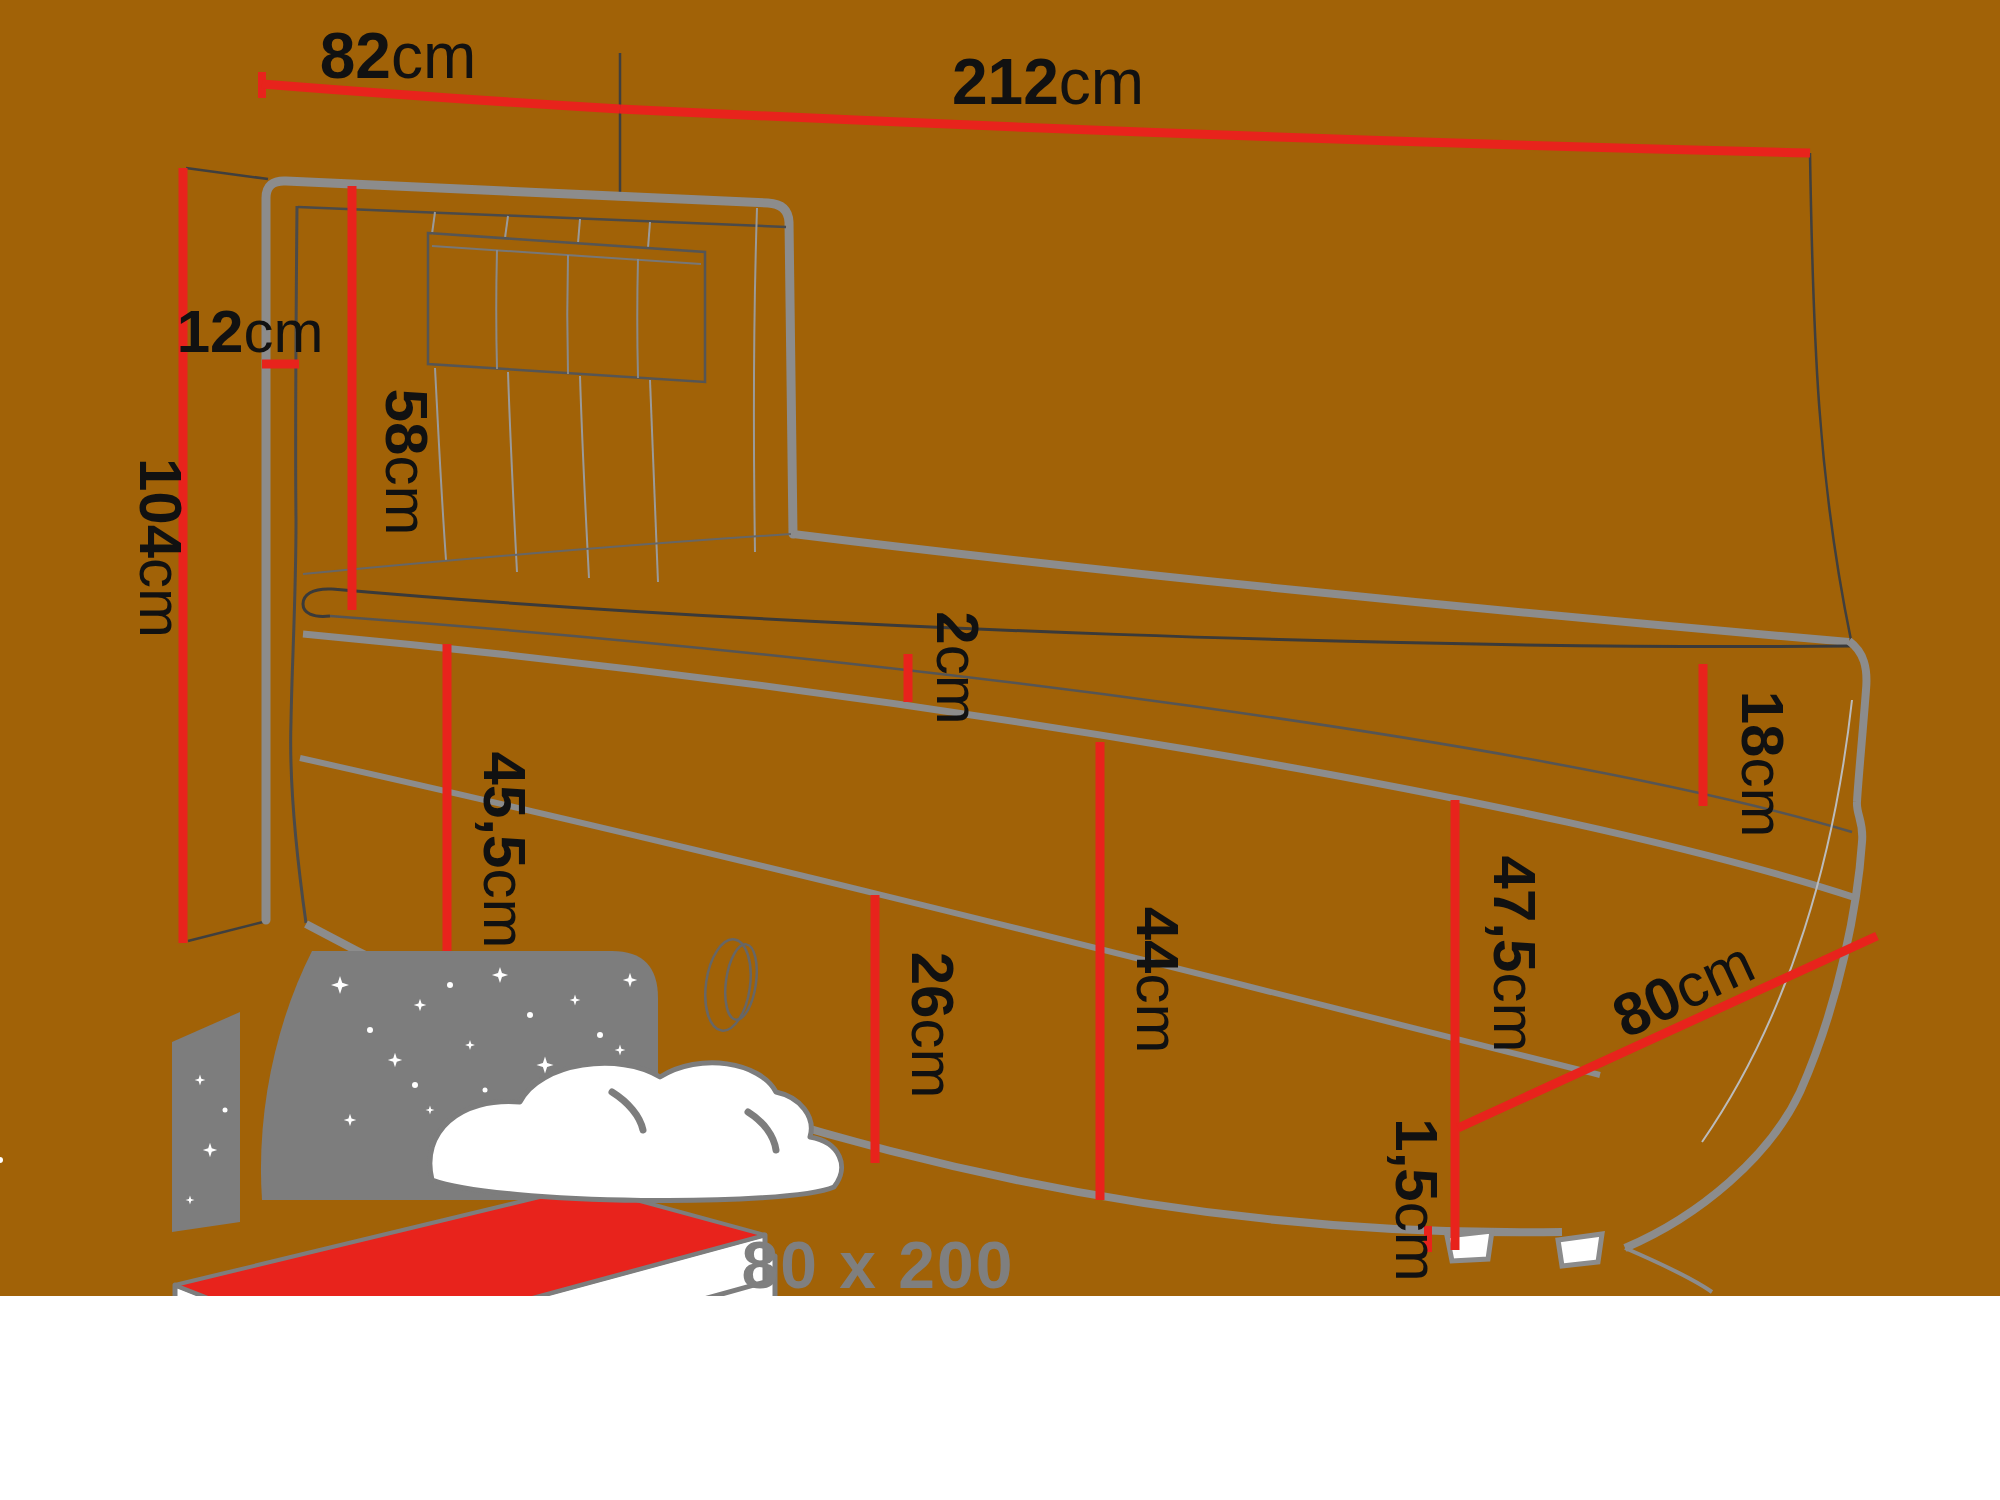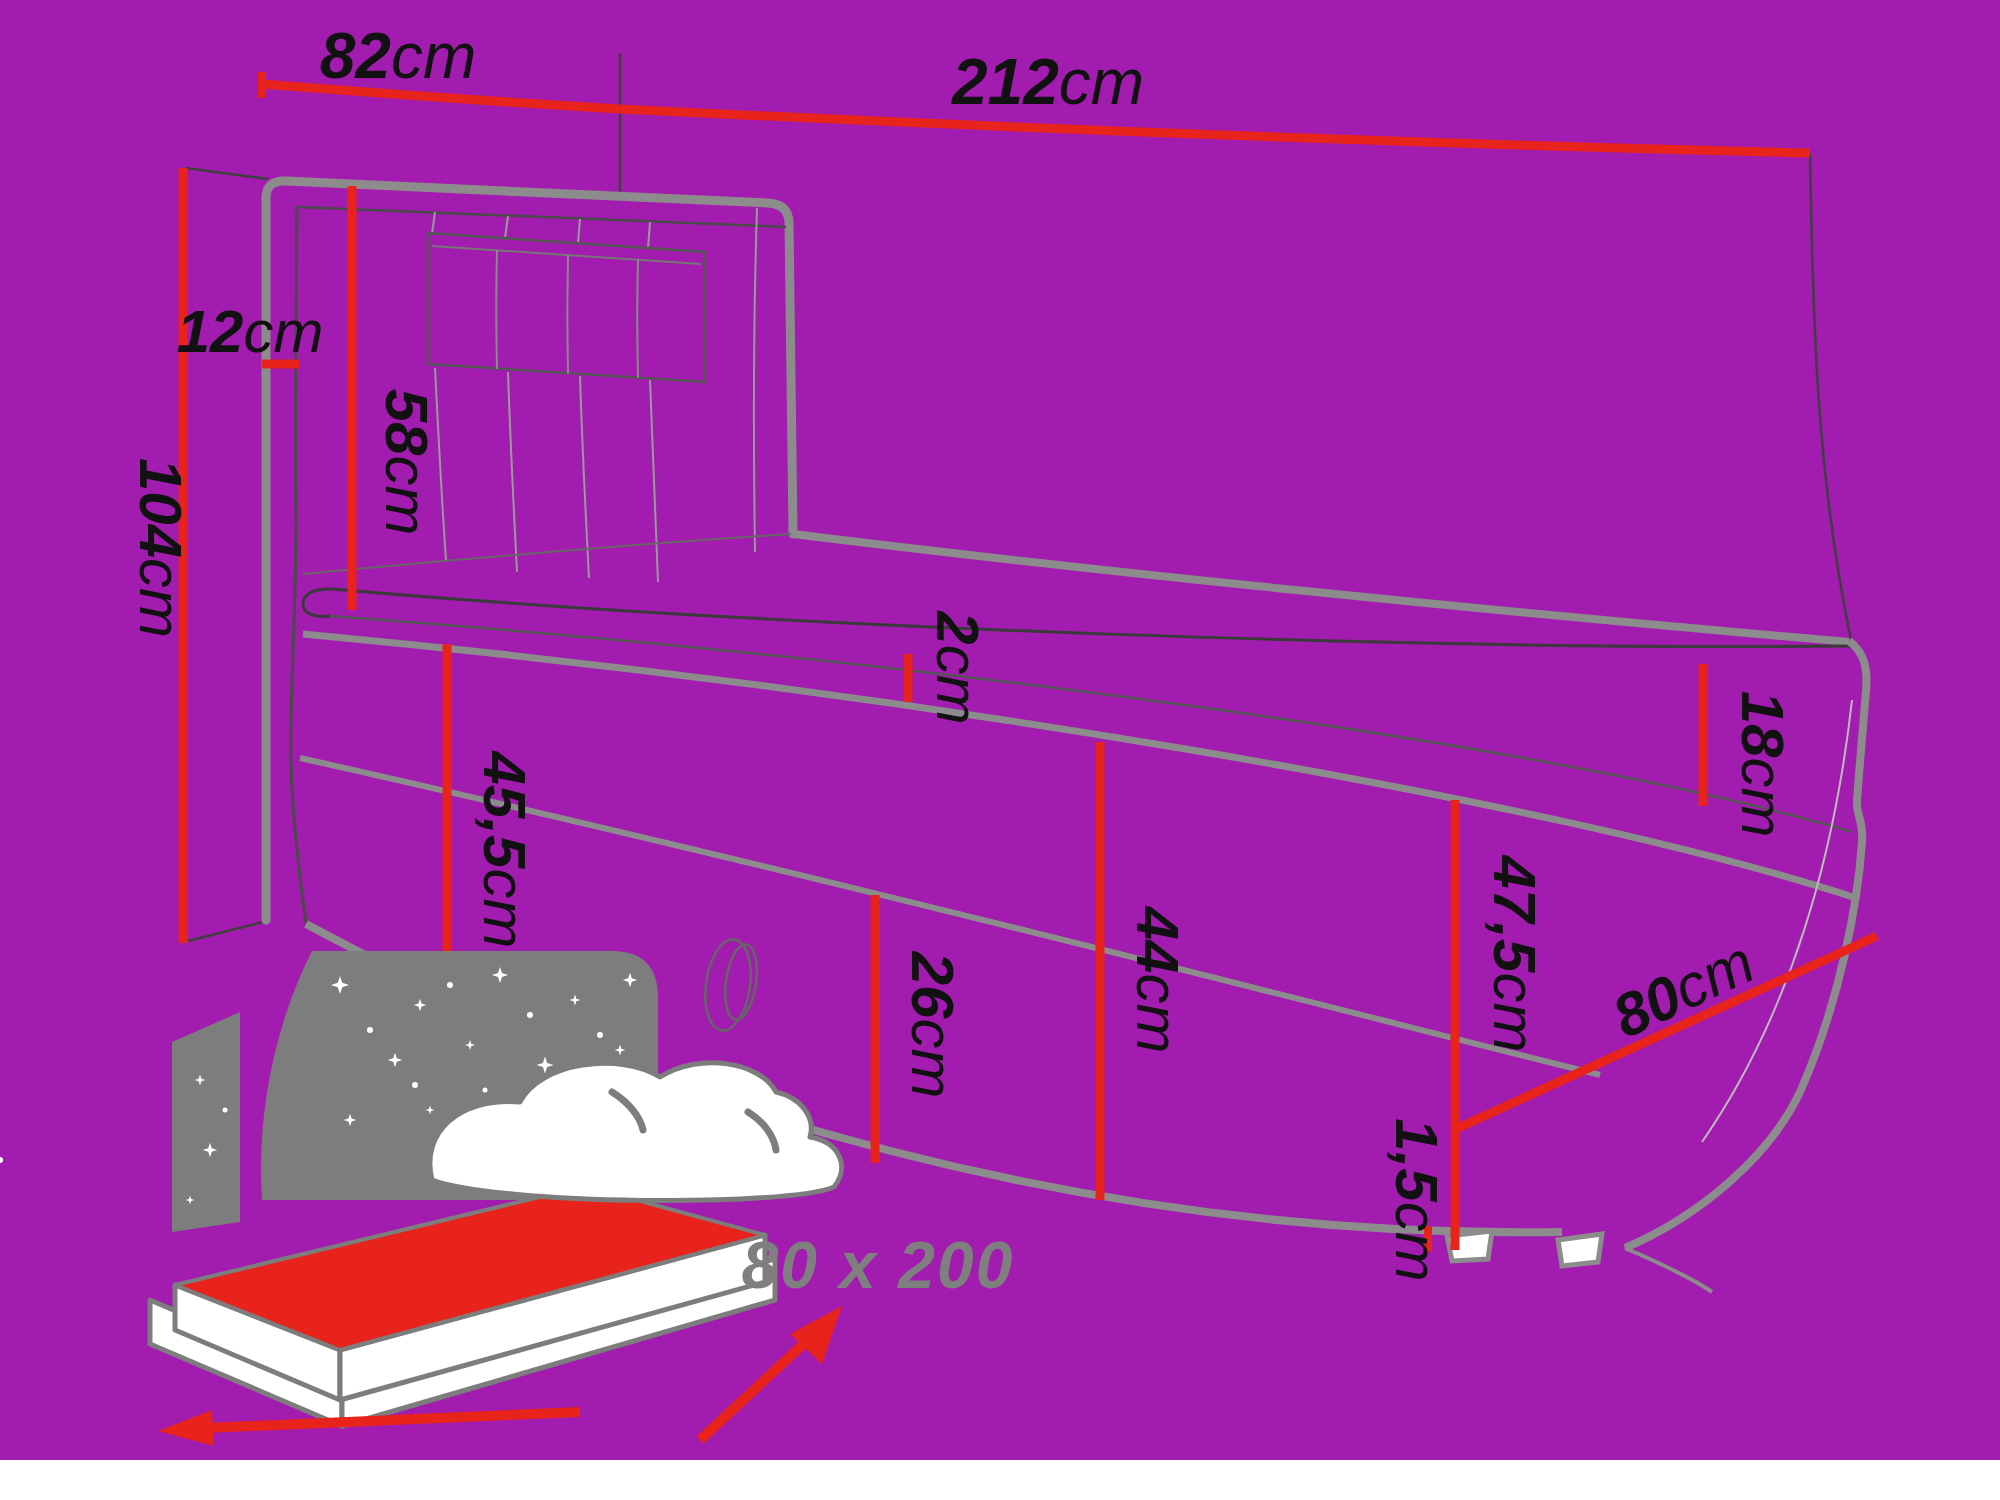--- a/index.html
+++ b/index.html
@@ -1,17 +1,17 @@
 <!DOCTYPE html>
 <html><head>
 <meta charset="utf-8">
 <style>
   html,body{margin:0;padding:0;background:#ffffff;}
-  .stage{position:relative;width:2000px;height:1460px;background:#a21caf;overflow:hidden;
-         font-family:"Liberation Sans",sans-serif;font-style:italic;}
+  .stage{position:relative;width:2000px;height:1296px;background:#a16207;overflow:hidden;
+         font-family:"Liberation Sans",sans-serif;}
   svg{display:block}
   text{font-family:"Liberation Sans",sans-serif;fill:#111111;}
   .num{font-weight:bold;}
   .unit{font-weight:normal;}
   .toplabel{font-size:64px;}
   .sidelabel{font-size:60px;}
   .sizelabel{font-size:66px;font-weight:bold;fill:#7f7f7f;letter-spacing:2px;}
 </style>
 </head>
 <body>

